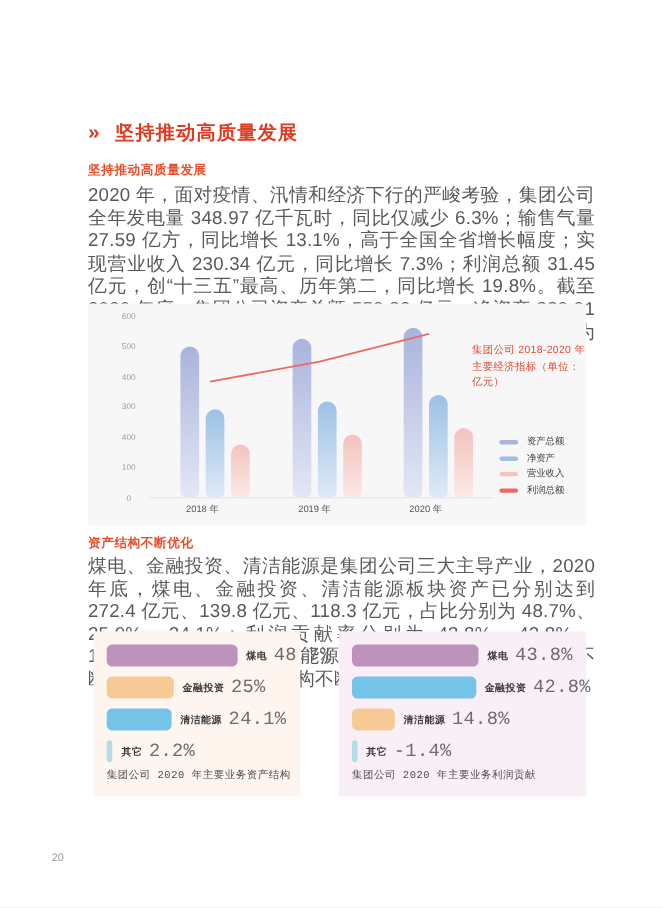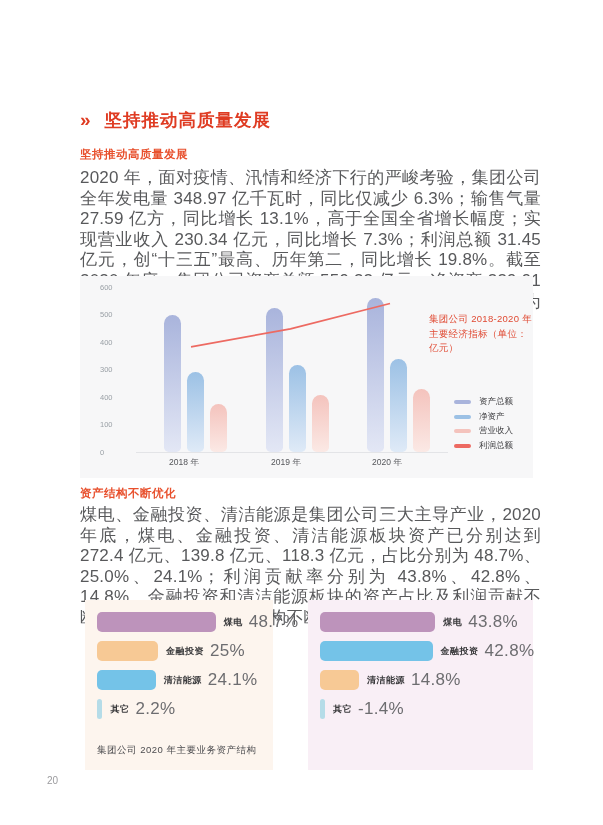--- a/index.html
+++ b/index.html
@@ -8,33 +8,33 @@
   
   .title-row{position:absolute;left:80px;top:108px;display:flex;align-items:baseline;gap:14px;}
   .chevron{color:#df3b22;font-size:19px;font-weight:700;}
   .page-title{color:#df3b22;font-size:17.5px;font-weight:700;letter-spacing:1px;}
 
   .section-heading{position:absolute;left:80px;color:#e8502d;font-size:11.5px;font-weight:700;letter-spacing:0.5px;}
   .para{position:absolute;left:80px;width:461px;color:#58595b;font-size:17px;line-height:20.6px;text-align:justify;letter-spacing:0.2px;}
 
   
   .chart-panel{position:absolute;left:80px;top:276px;width:453px;height:202px;background:#f7f7f8;}
-  .ytick{position:absolute;width:34px;text-align:left;font-size:7.5px;color:#9aa0a6;}
+  .ytick{position:absolute;width:34px;text-align:center;font-size:7.5px;color:#9aa0a6;}
   .baseline{position:absolute;left:56px;top:176px;width:312px;height:1px;background:#e3e4e7;}
   .vbar{position:absolute;border-radius:9px 9px 5px 5px;}
   .xlabel{position:absolute;width:64px;text-align:center;font-size:8.5px;color:#55565a;top:181px;}
   .trendline{position:absolute;left:0;top:0;pointer-events:none;}
   .legend-title{position:absolute;left:349px;top:36px;width:104px;color:#e04a33;font-size:9.5px;line-height:14.5px;letter-spacing:0.3px;}
   .legend{position:absolute;left:374px;top:119px;}
   .legend-item{display:flex;align-items:center;height:14.5px;gap:8px;}
   .legend-swatch{width:17px;height:4px;border-radius:2px;flex:0 0 auto;}
   .legend-label{font-size:8.5px;color:#3c3c3f;}
 
   
-  .hpanel{position:absolute;top:600px;height:170px;padding:12px 0 0 12px;box-sizing:border-box;}
+  .hpanel{position:absolute;top:574px;height:150px;padding:12px 0 0 12px;box-sizing:border-box;font-family:Liberation Mono, monospace;}
   .hpanel.left{left:85px;width:188px;background:#fdf5ee;}
   .hpanel.right{left:308px;width:225px;background:#f9eff6;}
   .hrow{display:flex;align-items:center;height:20px;margin-bottom:9px;white-space:nowrap;}
   .hbar{height:20px;border-radius:5px;flex:0 0 auto;}
   .hlabel{font-size:9px;color:#3a3a3c;font-weight:600;margin:0 6px 0 8px;letter-spacing:0.5px;}
   .hpct{font-size:17px;color:#6d6d70;letter-spacing:0.3px;}
   .hcaption{position:absolute;left:12px;bottom:13px;font-size:9.5px;color:#4c4c4f;letter-spacing:0.5px;}
 
   .page-number{position:absolute;left:47px;top:775px;font-size:10px;color:#9b9b9e;}
 </style>
@@ -136,16 +136,17 @@
       <div class="hrow">
         <div class="hbar" style="width: 38.9px; background: rgb(247, 201, 149);"></div>
         <div class="hlabel">清洁能源</div>
         <div class="hpct">14.8%</div>
       </div>
       <div class="hrow">
         <div class="hbar" style="width: 5px; background: rgb(181, 220, 232);"></div>
         <div class="hlabel">其它</div>
         <div class="hpct">-1.4%</div>
       </div>
+      <div class="hcaption">集团公司 2020 年主要业务利润贡献</div>
   </div>
 
   <div class="page-number">20</div>
 </div>
 
 </body></html>

